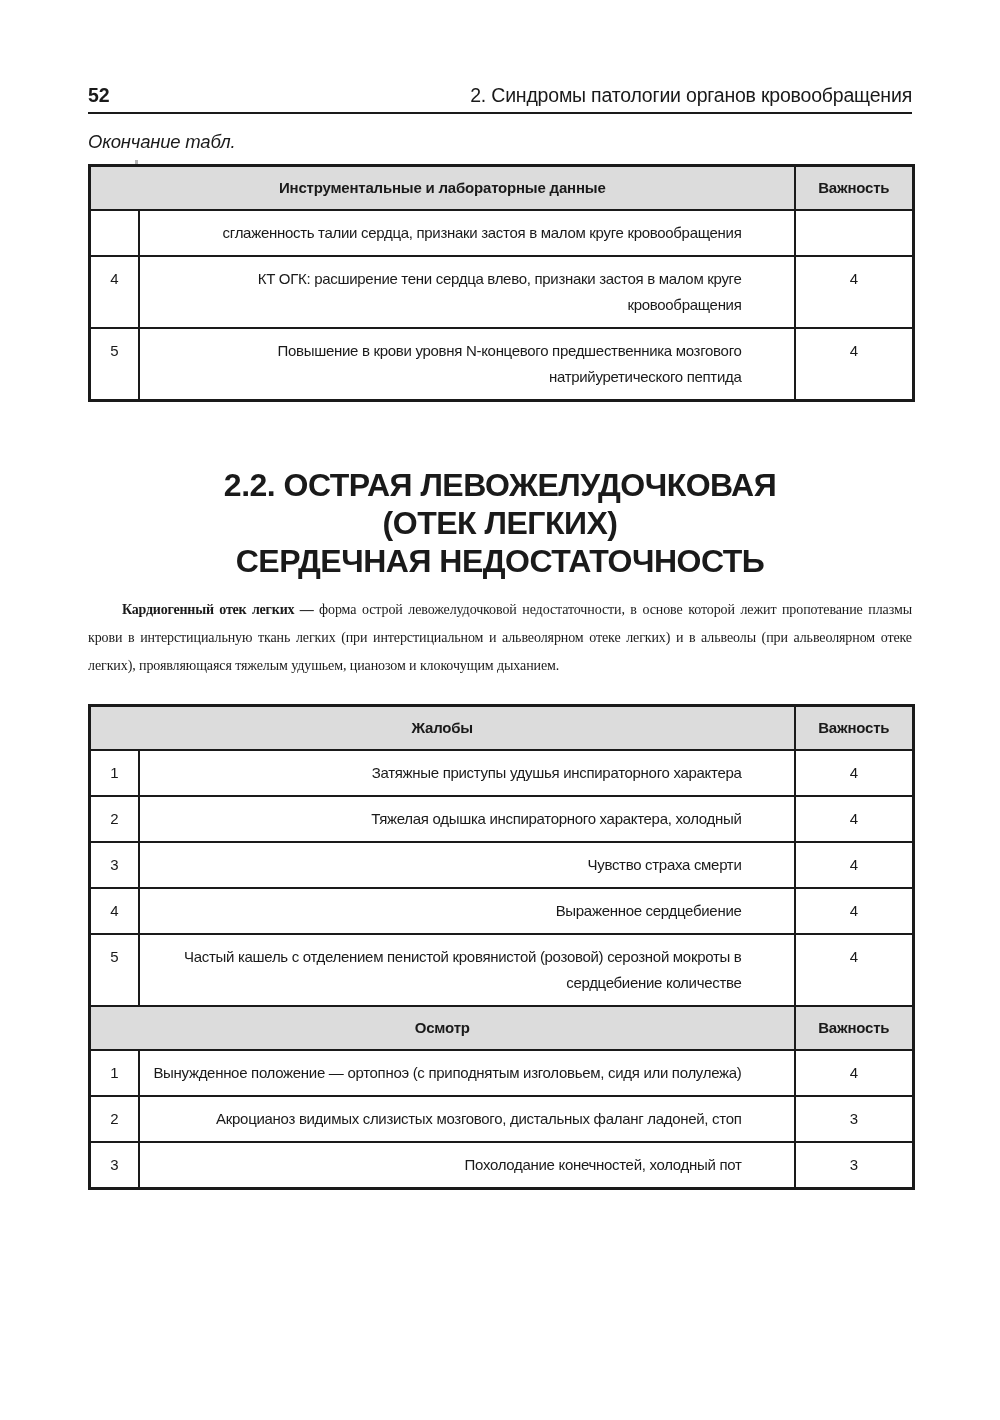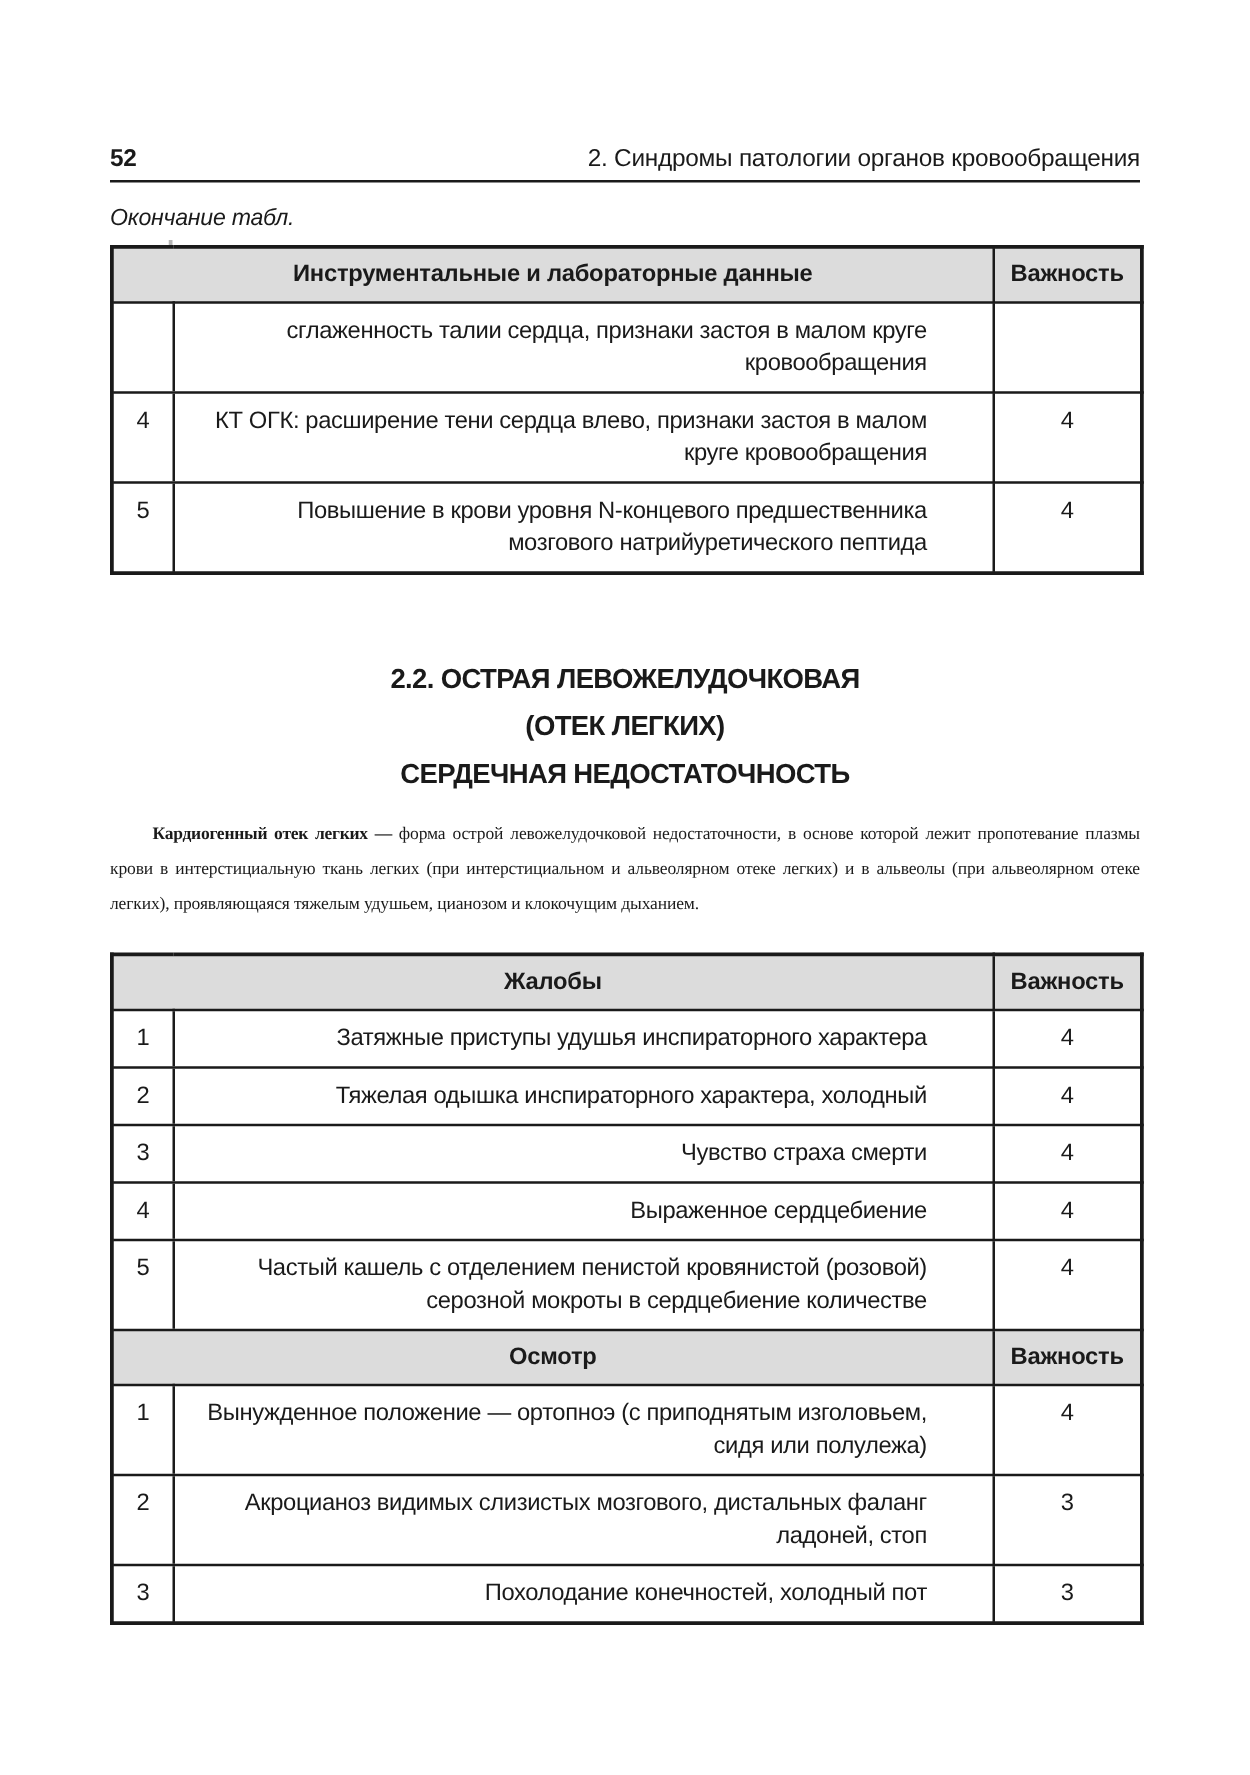--- a/index.html
+++ b/index.html
@@ -10,21 +10,21 @@
     height: 1420px;
     background: #ffffff;
     color: #1a1a1a;
     overflow: hidden;
     font-family: "Liberation Sans", sans-serif;
   }
   .content { margin: 0 88px; width: 824px; }
 
   
   .pagehead {
-    padding-top: 116px;
+    padding-top: 84px;
     display: flex;
     justify-content: space-between;
     align-items: center;
     font-size: 19.5px;
     line-height: 22px;
     letter-spacing: -0.2px;
   }
   .pagehead .pnum { font-weight: bold; font-size: 19.5px; }
   .rule { margin-top: 6px; height: 2px; background: #1a1a1a; }
 
@@ -40,42 +40,42 @@
 
   
   .t1wrap { position: relative; margin-top: 10px; }
   .t2wrap { margin-top: 24px; }
   .stub { position: absolute; left: 47px; top: -4px; width: 3px; height: 4px; background: #b5b5b5; }
   table.dt {
     border-collapse: collapse;
     table-layout: fixed;
     width: 824px;
     border: 3px solid #1a1a1a;
-    font-size: 19px;
+    font-size: 15px;
     line-height: 26px;
     letter-spacing: -0.3px;
   }
   table.dt td { border: 2px solid #1a1a1a; vertical-align: top; }
   table.dt td.num { border-right-width: 1.5px; text-align: center; padding: 9px 2px; }
   table.dt td.txt { padding: 9px 52px 9px 13px; text-align: right; }
   table.dt td.imp { text-align: center; padding: 9px 2px; }
   table.dt tr.head td {
     background: #dcdcdc;
     font-weight: bold;
     text-align: center;
     padding: 8px 4px;
     letter-spacing: -0.2px;
   }
 
   
   .secheading {
     margin-top: 64px;
     text-align: center;
     font-weight: bold;
-    font-size: 22px;
+    font-size: 32px;
     line-height: 38px;
     letter-spacing: -0.5px;
   }
 
   
   .lead {
     margin-top: 16px;
     font-family: "Liberation Serif", serif;
     font-size: 14px;
     line-height: 28px;

